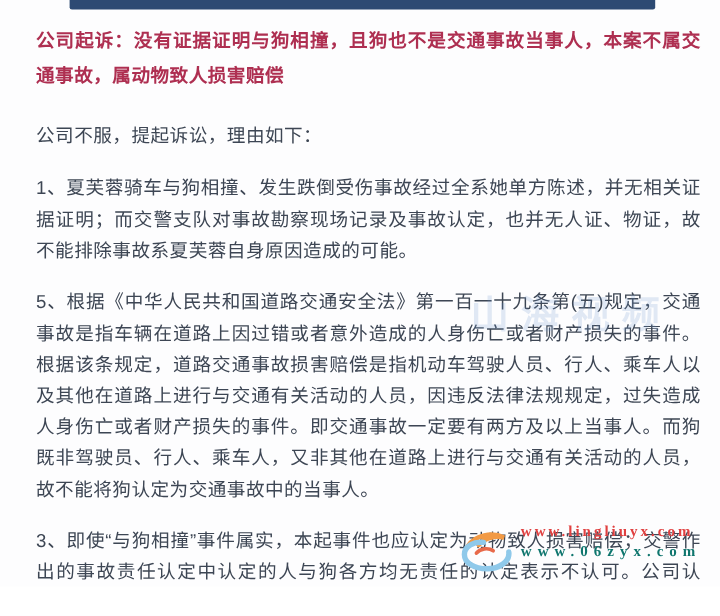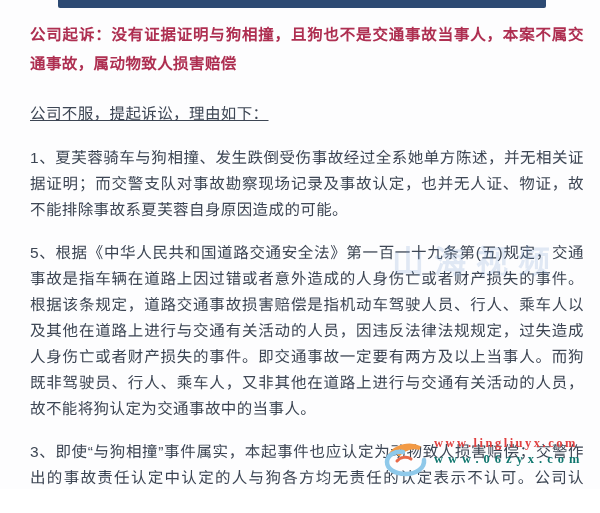--- a/index.html
+++ b/index.html
@@ -39,21 +39,20 @@
   }
   .headline {
     color: #ae2f51;
     font-weight: bold;
     font-size: 15.5px;
     line-height: 29px;
     margin: 0 0 23px 0;
   }
   .intro {
     margin: 0 0 18px 0;
-    text-decoration: underline;
   }
   .content p.para {
     margin: 12px 0 17px 0;
   }
   .wm-center {
     position: absolute;
     top: 236px;
     left: 392px;
     font-size: 32px;
     font-weight: bold;

